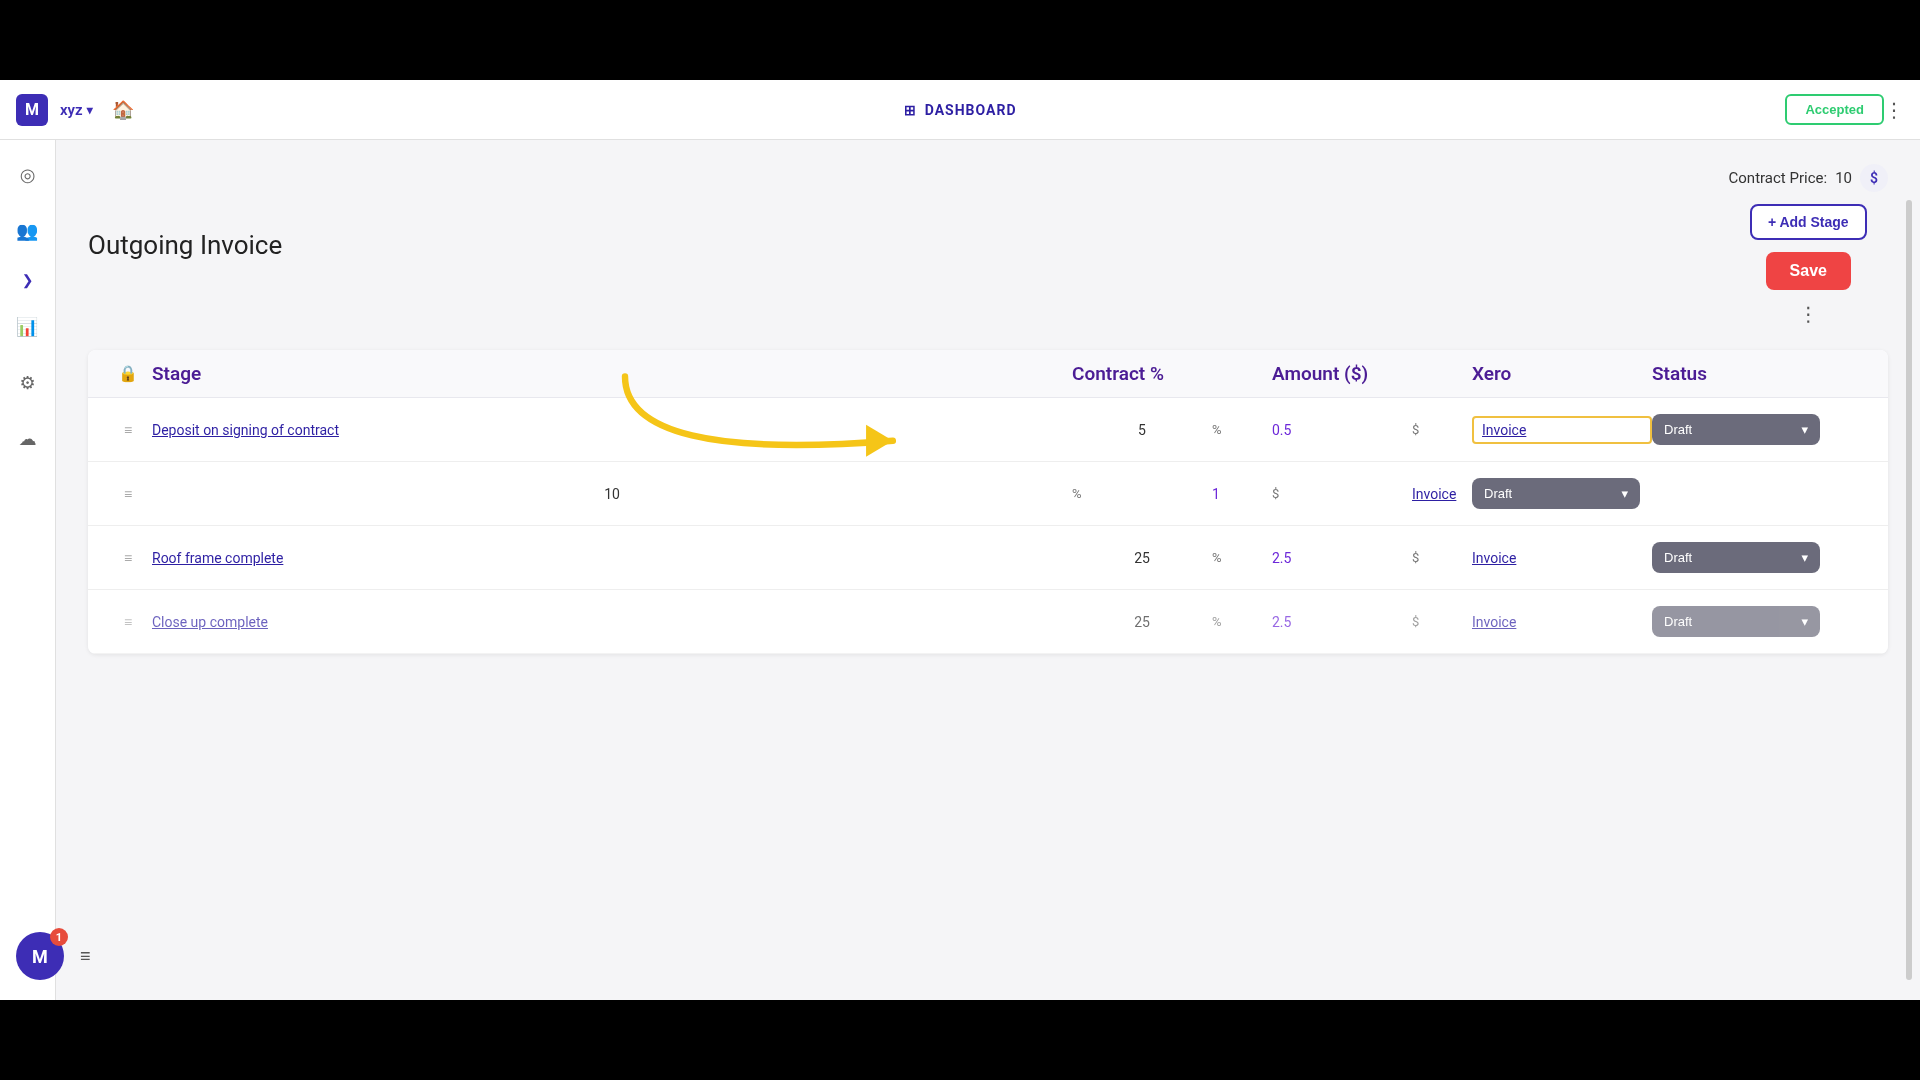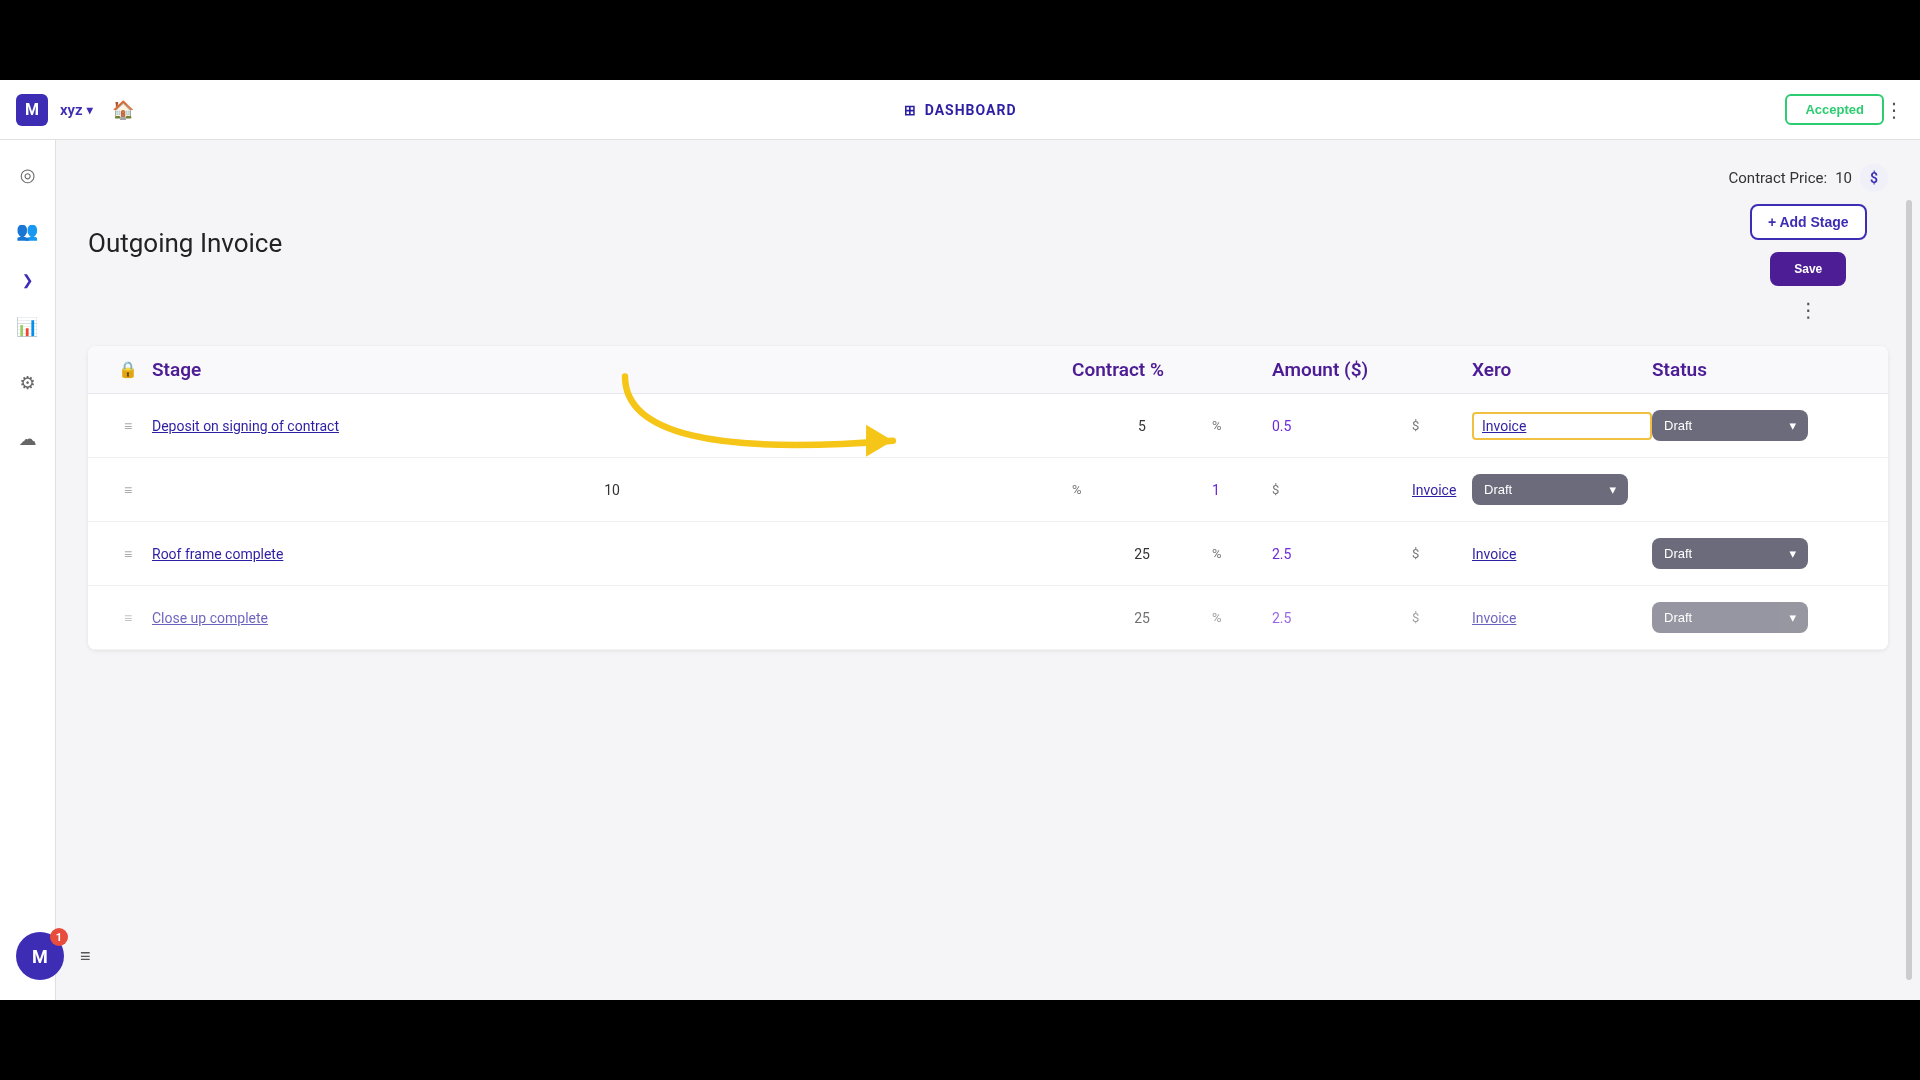--- a/index.html
+++ b/index.html
@@ -218,26 +218,26 @@
       border-radius: 8px;
       font-size: 14px;
       font-weight: 600;
       cursor: pointer;
       display: flex;
       align-items: center;
       gap: 6px;
     }
 
     .btn-save {
-      background: #4c1d95;
+      background: #ef4444;
       border: none;
       color: #fff;
       padding: 10px 24px;
       border-radius: 8px;
-      font-size: 12px;
+      font-size: 16px;
       font-weight: 600;
       cursor: pointer;
     }
 
     .btn-more {
       background: none;
       border: none;
       font-size: 20px;
       color: #555;
       cursor: pointer;
@@ -376,21 +376,21 @@
     }
 
     .status-dropdown-btn {
       background: #6b6b7b;
       color: #fff;
       border: none;
       padding: 8px 12px;
       border-radius: 8px;
       font-size: 13px;
       cursor: pointer;
-      width: 156px;
+      width: 168px;
       display: flex;
       align-items: center;
       justify-content: space-between;
     }
 
     
     .arrow-annotation {
       position: absolute;
       top: 360px;
       left: 580px;

